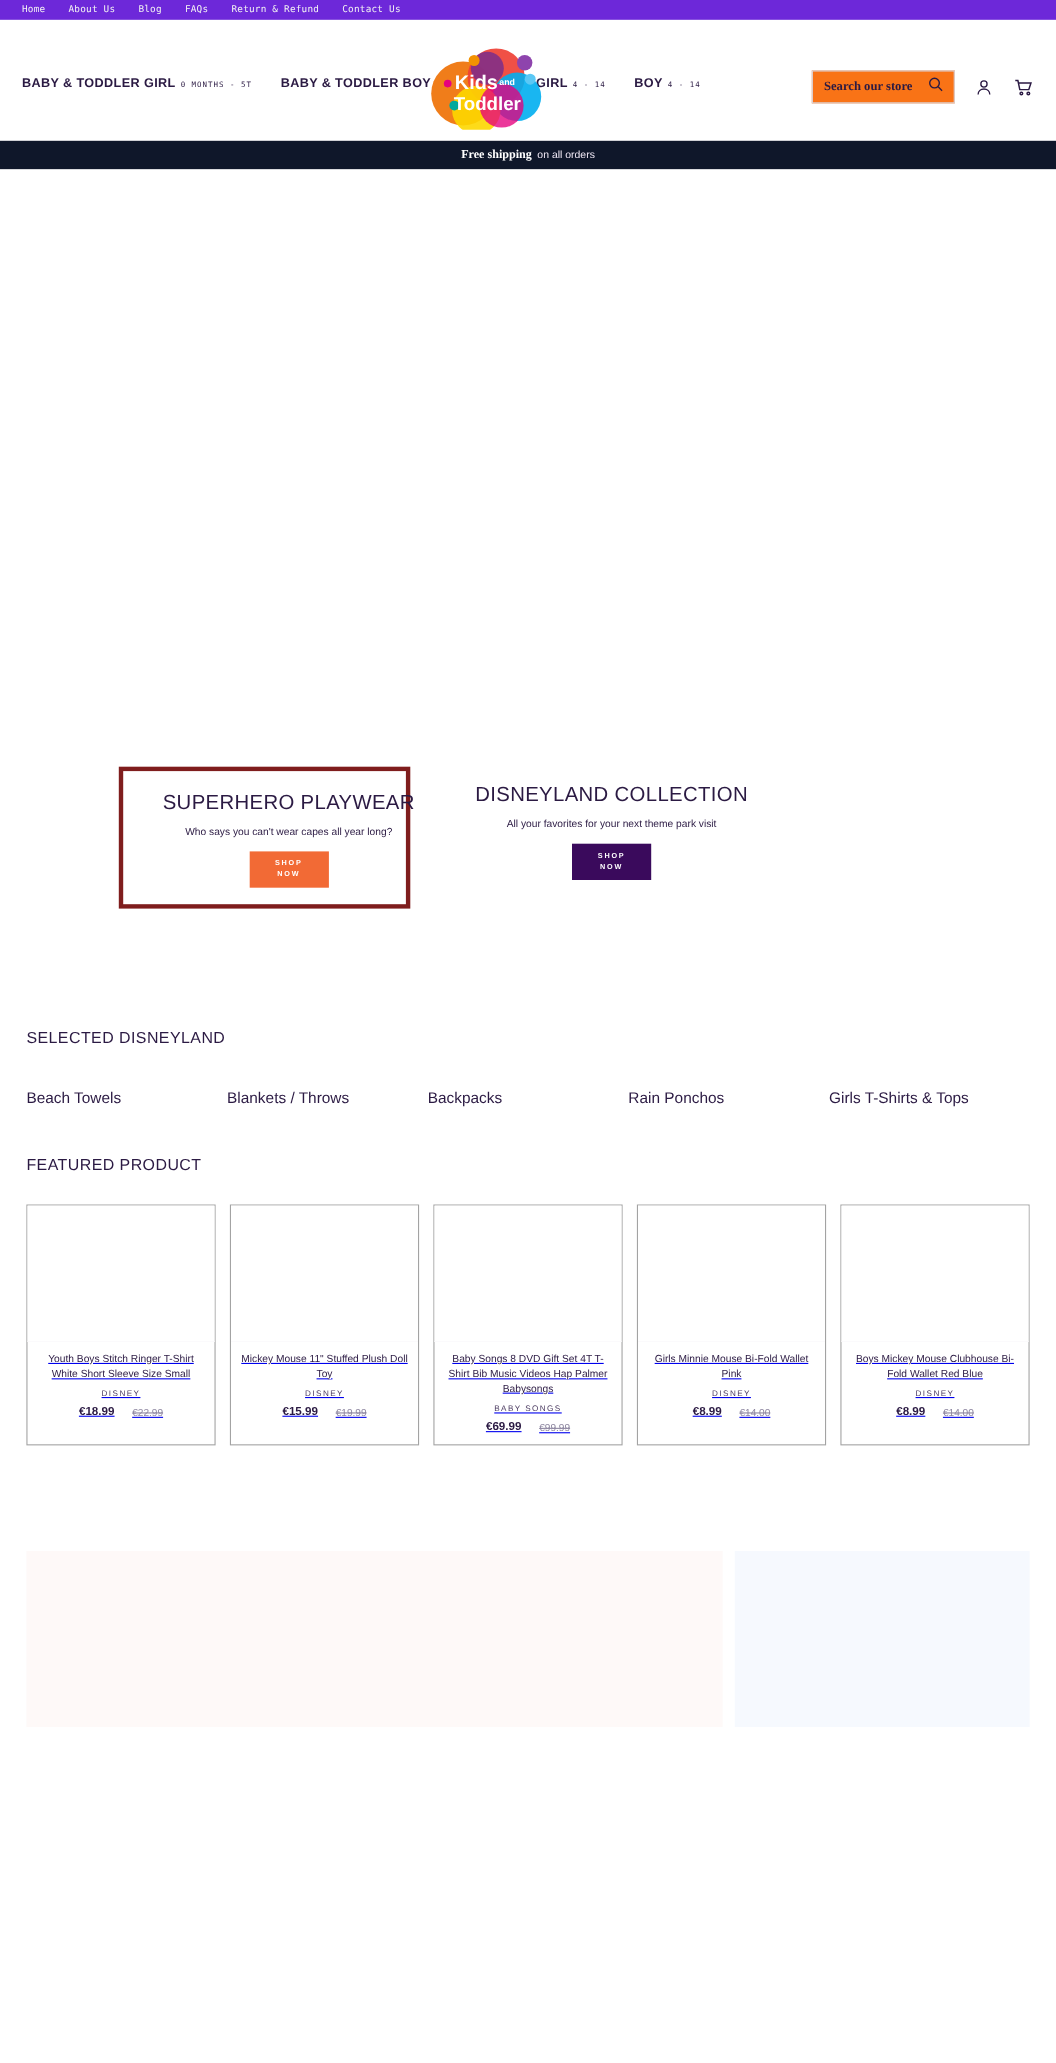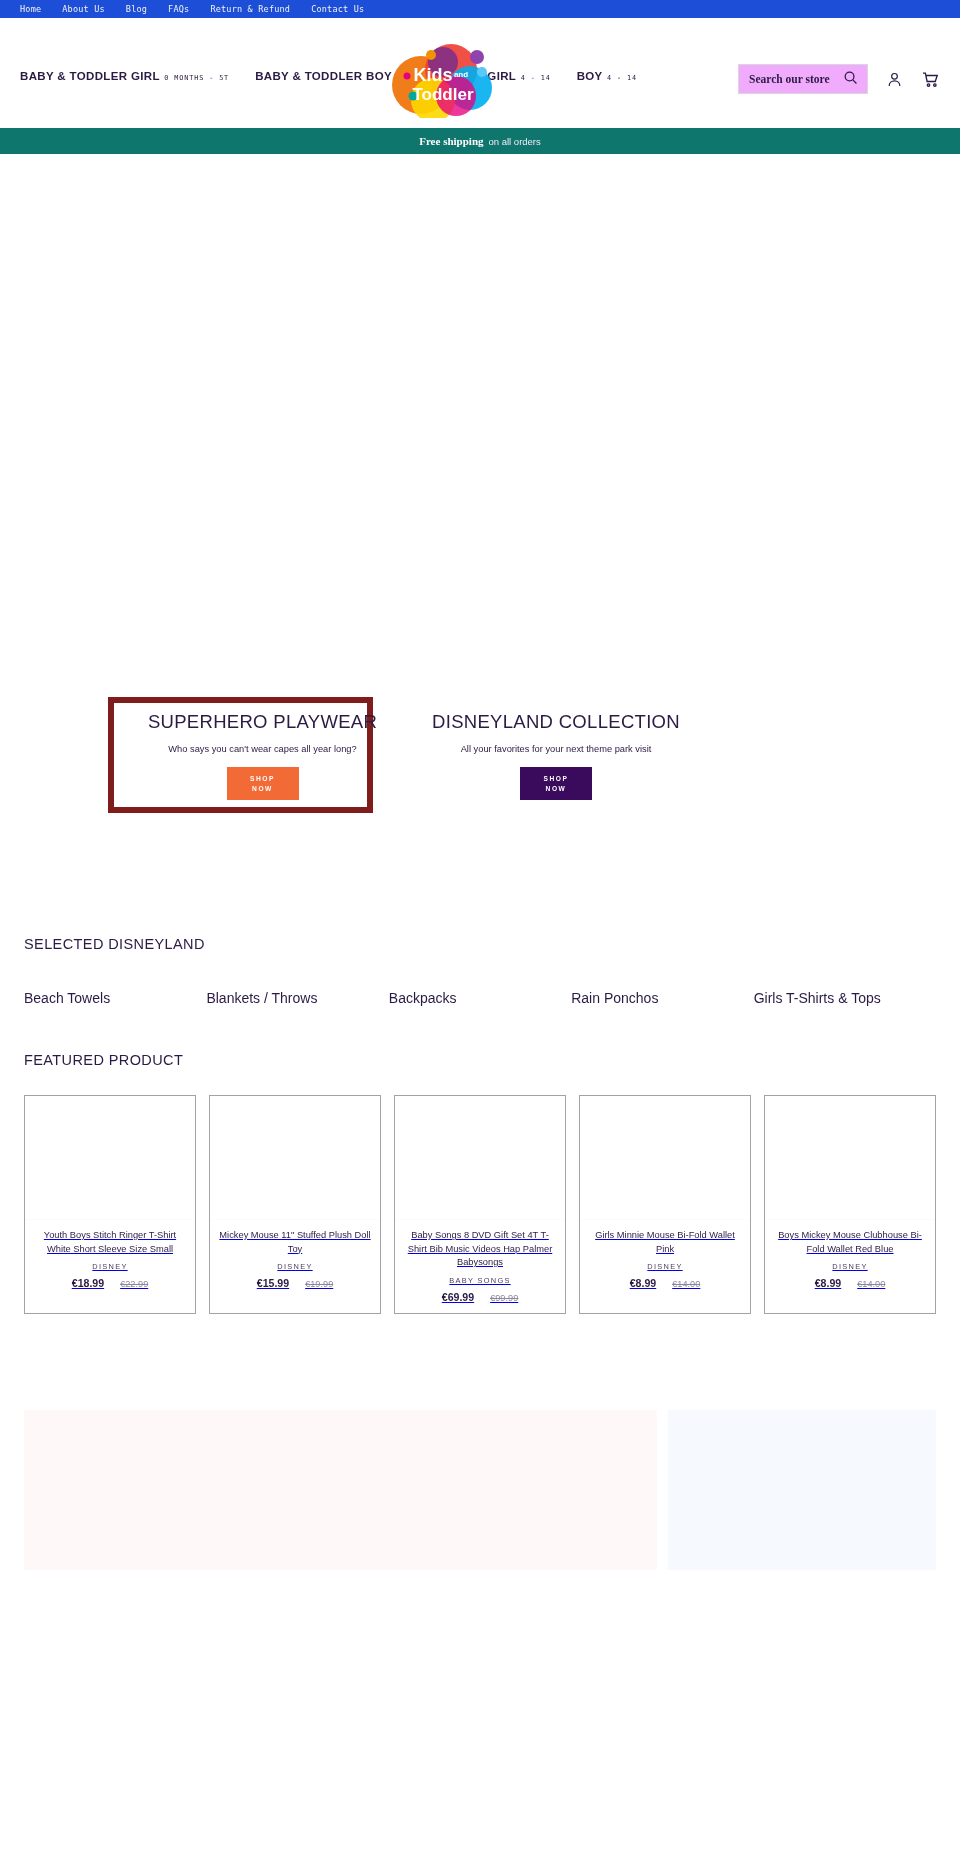--- a/index.html
+++ b/index.html
@@ -7,21 +7,21 @@
     width: 960px;
     background: #ffffff;
     font-family: "Liberation Sans", sans-serif;
     color: #2b1a43;
   }
   body { width: 960px; min-height: 1875px; position: relative; overflow-x: hidden; }
 
   
   .topbar {
     height: 18px;
-    background: #1d4ed8;
+    background: #6d28d9;
     display: flex;
     align-items: center;
     padding-left: 20px;
     gap: 21px;
   }
   .topbar a {
     color: #f3f3f3;
     font-family: "DejaVu Sans Mono", monospace;
     font-size: 8.5px;
     letter-spacing: .2px;
@@ -76,35 +76,35 @@
     gap: 18px;
   }
   .searchbox {
     width: 130px;
     height: 30px;
     border: 1px solid #d9d6df;
     display: flex;
     align-items: center;
     justify-content: space-between;
     padding: 0 9px 0 10px;
-    background: #f0abfc;
+    background: #f97316;
   }
   .searchbox .ph {
     font-family: "Liberation Serif", serif;
     font-size: 11.5px;
     font-weight: 700;
     color: #2b1a43;
     white-space: nowrap;
   }
   .icon-btn { background: none; border: 0; cursor: pointer; line-height: 0; padding: 0; }
 
   
   .announce {
     height: 26px;
-    background: #0f766e;
+    background: #0f172a;
     display: flex;
     align-items: center;
     justify-content: center;
     gap: 5px;
   }
   .announce .b {
     font-family: "Liberation Serif", serif;
     font-size: 11px;
     font-weight: 700;
     color: #ffffff;
@@ -112,22 +112,22 @@
   .announce .n { font-size: 9.5px; color: #f2eaf7; }
 
   
   .hero { height: 782px; position: relative; background: #ffffff; }
   .promo {
     position: absolute;
     text-align: center;
   }
   .promo.left {
     left: 108px; top: 543px;
-    width: 265px; height: 116px;
-    border: 6px solid #7f1d1d;
+    width: 265px; height: 129px;
+    border: 4px solid #7f1d1d;
     display: flex; flex-direction: column;
     align-items: center; justify-content: center; padding-left: 44px;
   }
   .promo.right {
     left: 432px; top: 543px;
     width: 248px; height: 118px;
     display: flex; flex-direction: column;
     align-items: center; justify-content: flex-start;
     padding-top: 13px;
   }

